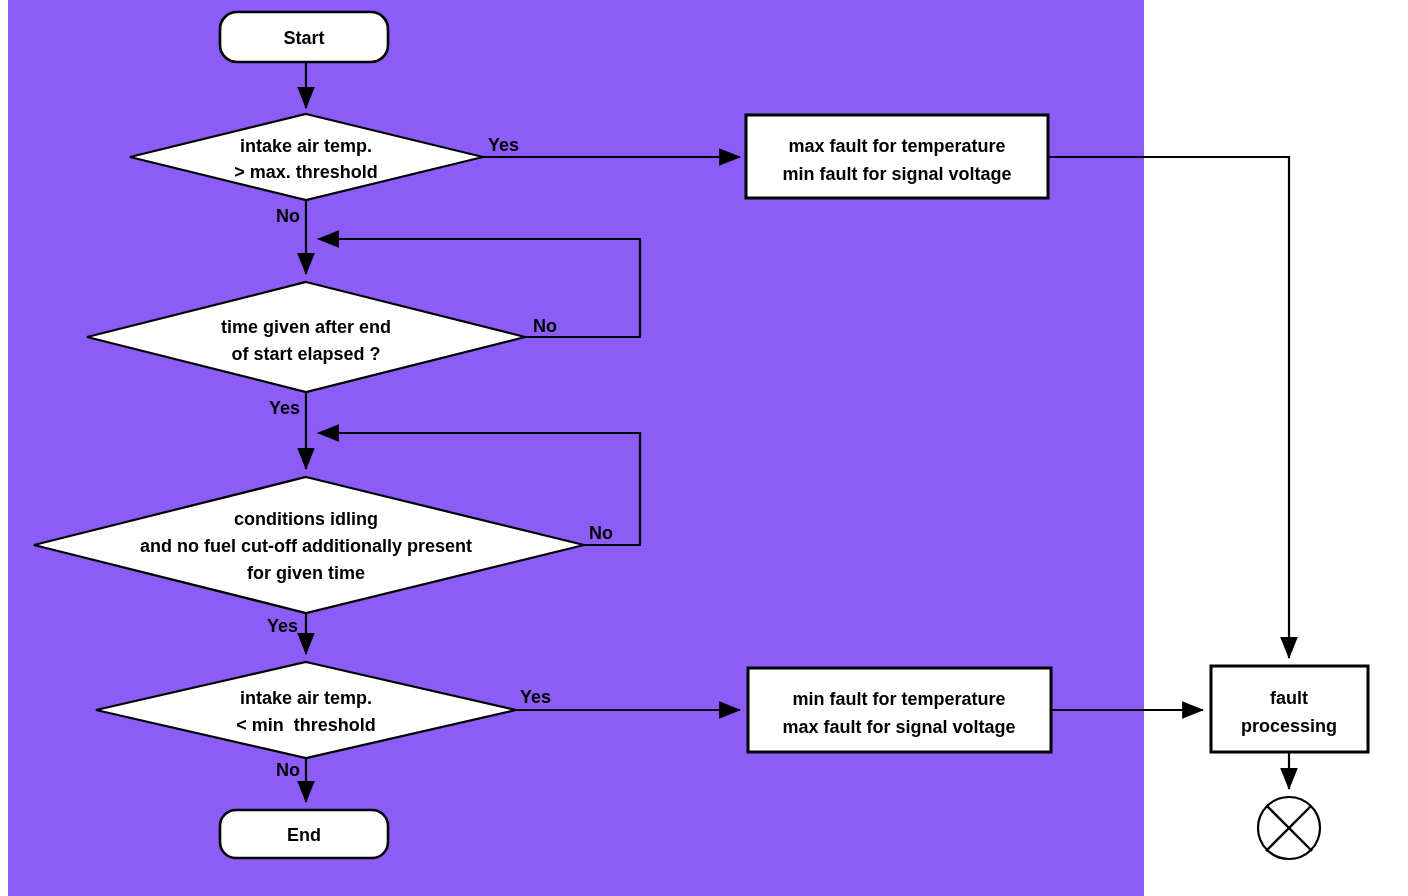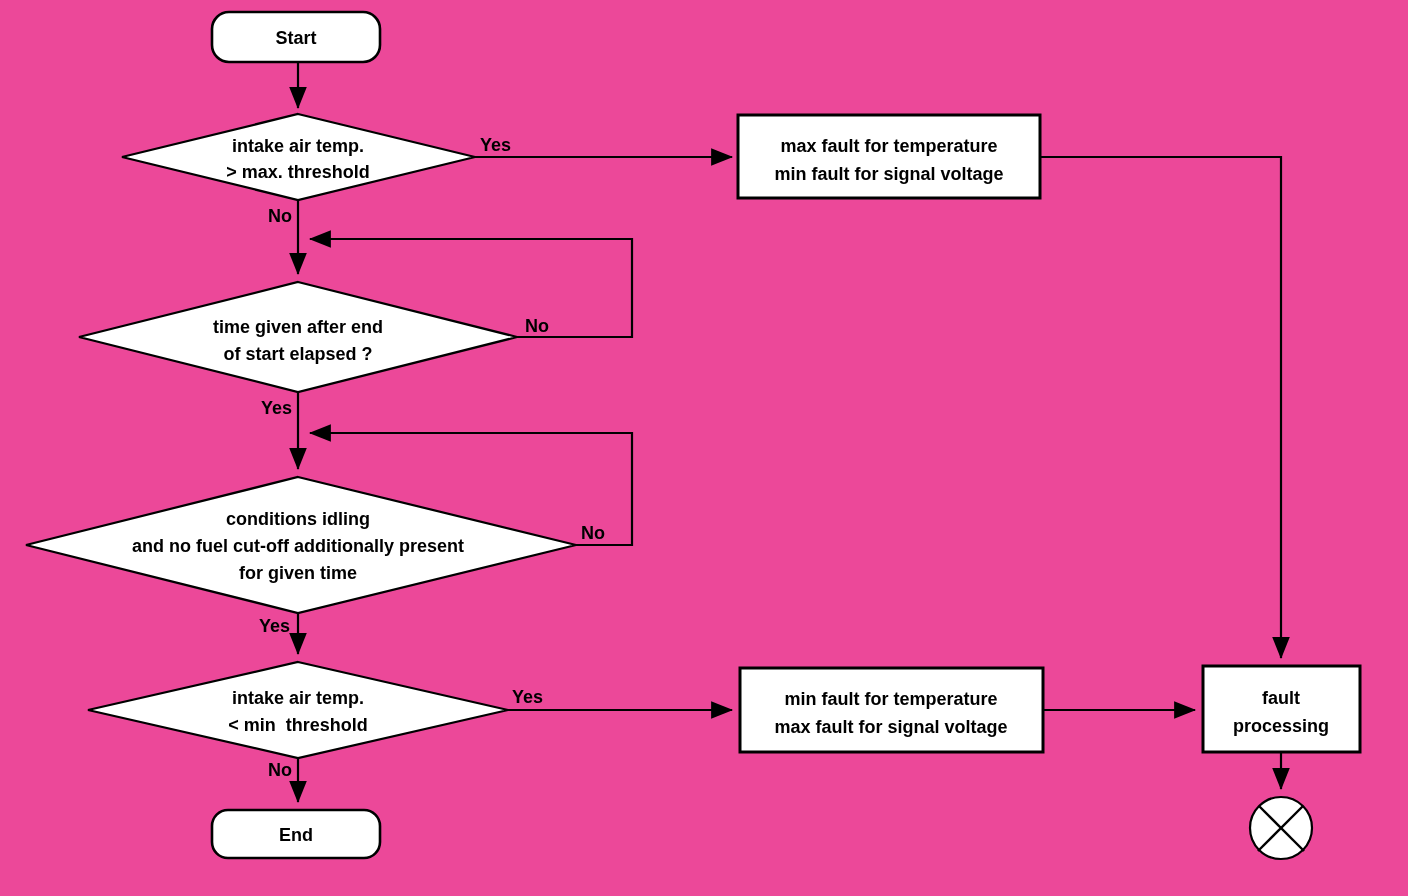--- a/index.html
+++ b/index.html
@@ -5,23 +5,24 @@
   html, body {
     margin: 0;
     padding: 0;
     background: #ffffff;
     width: 1408px;
     height: 896px;
     overflow: hidden;
   }
   .canvas {
     position: relative;
-    width: 1408px;
+    width: 1136px;
     height: 896px;
-    background: #ec4899;
+    background: #8b5cf6;
+    margin-left: 8px;
   }
   svg {
     display: block;
   }
   svg text {
     font-family: "Liberation Sans", "DejaVu Sans", sans-serif;
     font-weight: bold;
     font-size: 18px;
     fill: #000000;
     white-space: pre;

